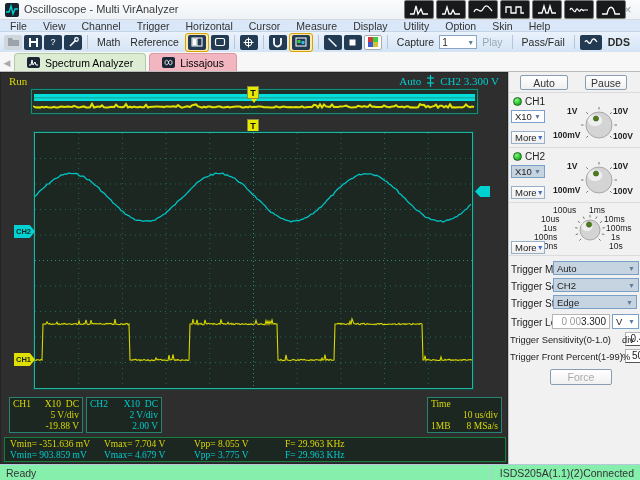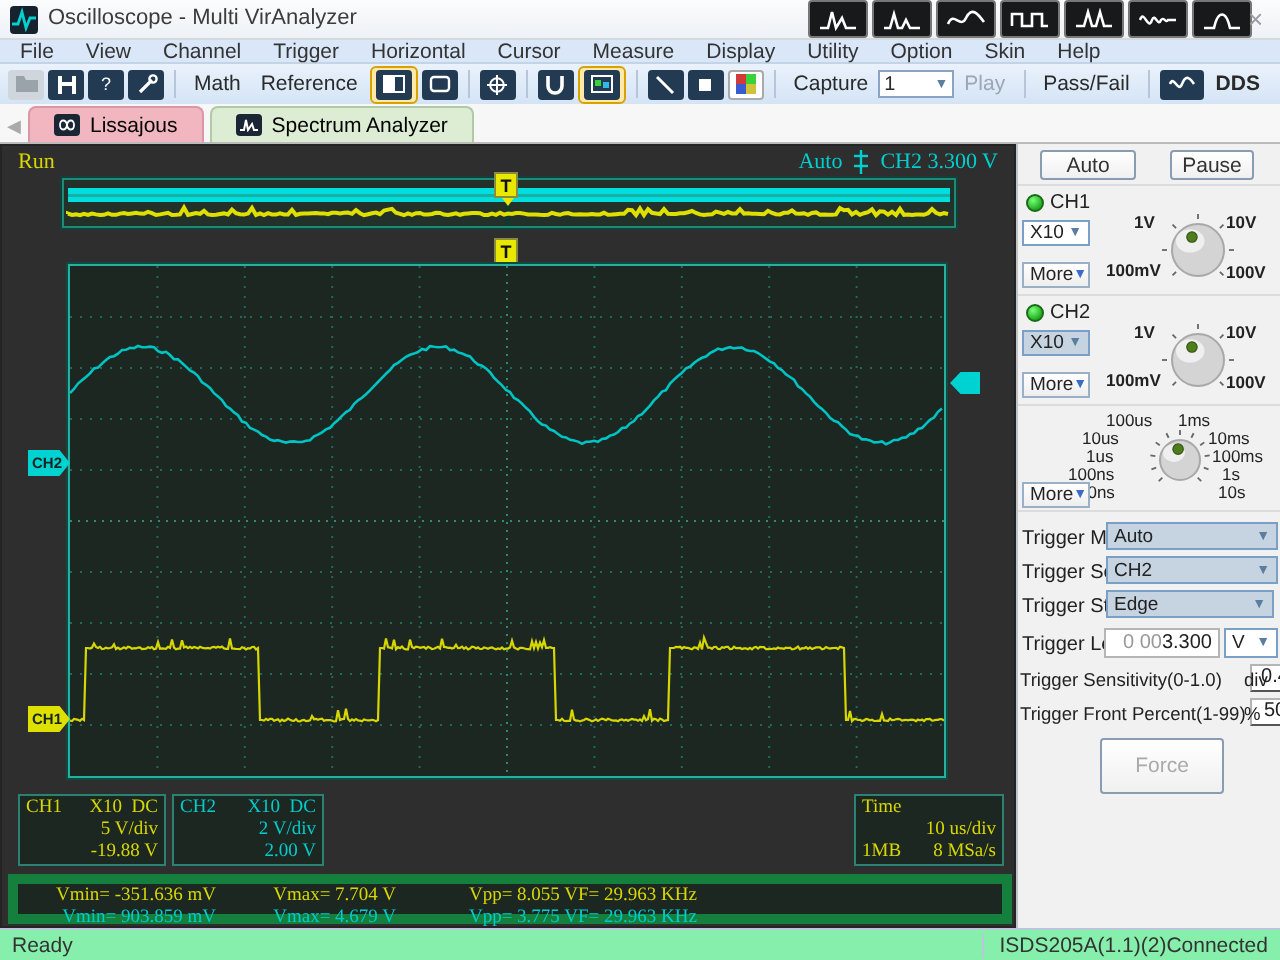--- a/index.html
+++ b/index.html
@@ -74,21 +74,21 @@
   #trig-tag { left:474px; top:113px; width:15px; height:11px; background:#00d2d2;
     clip-path:polygon(0 50%,35% 0,100% 0,100% 100%,35% 100%); }
   .infobox { top:324px; height:36px; background:#1d2722; border:1px solid #2a8273;
     font-size:9.5px; line-height:11px; padding:1px 3px; }
   .infobox .row { display:flex; justify-content:space-between; }
   .infobox .r { text-align:right; }
   #ch1-box { left:8px; width:74px; color:#d8d800; }
   #ch2-box { left:85px; width:76px; color:#00cccc; }
   #time-box { left:426px; width:75px; color:#d8d800; }
   #measbox { left:3px; top:364px; width:502px; height:25px; background:#1d2722;
-    border:5px solid #15803d; font-size:9.5px; padding:1px 0 0 5px;text-align:right; }
+    border:1px solid #15803d; font-size:9.5px; padding:1px 0 0 5px; }
   .measrow { display:flex; height:11px; }
   .measrow span { display:inline-block; }
   .mc1 { width:94px; } .mc2 { width:90px; } .mc3 { width:91px; }
   #meas-ch1 { color:#d8d800; }
   #meas-ch2 { color:#00cccc; }
   .pre { white-space:pre; }
 
   
   #panel { left:508px; top:72px; width:132px; height:392px; background:#f1f1f1;
     border-left:1px solid #c0c4c8; font-size:10.5px; color:#222; }
@@ -274,35 +274,35 @@
     <span class="chip dark" style="width:22px">
         <svg width="14" height="10" viewBox="0 0 14 10">
           <path d="M1,5 C3,0 5,10 7,5 S11,2 13,5" fill="none" stroke="#fff" stroke-width="1.3"></path>
         </svg>
       </span>
     <span class="tbtxt" style="font-weight:bold">DDS</span>
   </div>
 
   <div id="tabbar" class="abs">
     <span id="tab-scroll-left">◀</span>
+    <div class="tab" id="tab-spec">
+      <span class="tabicon">
+          <svg width="9" height="7" viewBox="0 0 9 7">
+            <polyline points="0,6 2,6 3,1 4,6 6,3 7,6 9,6" fill="none" stroke="#fff" stroke-width="1"></polyline>
+          </svg>
+        </span>
+      <span>Spectrum Analyzer</span>
+    </div>
     <div class="tab" id="tab-liss">
       <span class="tabicon">
           <svg width="9" height="7" viewBox="0 0 9 7">
             <path d="M1,3.5 C1,0.5 4,0.5 4.5,3.5 C5,6.5 8,6.5 8,3.5 C8,0.5 5,0.5 4.5,3.5 C4,6.5 1,6.5 1,3.5" fill="none" stroke="#fff" stroke-width="0.9"></path>
           </svg>
         </span>
       <span>Lissajous</span>
-    </div>
-    <div class="tab" id="tab-spec">
-      <span class="tabicon">
-          <svg width="9" height="7" viewBox="0 0 9 7">
-            <polyline points="0,6 2,6 3,1 4,6 6,3 7,6 9,6" fill="none" stroke="#fff" stroke-width="1"></polyline>
-          </svg>
-        </span>
-      <span>Spectrum Analyzer</span>
     </div>
   </div>
 
   <div id="scope" class="abs">
     <span id="run-label" class="abs">Run</span>
     <div id="trig-readout" class="abs">
       <span>Auto</span>
       <svg width="9" height="12" viewBox="0 0 9 12">
           <line x1="4.5" y1="0" x2="4.5" y2="12" stroke="#00cfcf" stroke-width="1.2"></line>
           <line x1="1" y1="3" x2="8" y2="3" stroke="#00cfcf" stroke-width="1.2"></line>
@@ -509,21 +509,21 @@
       <div class="sel abs" style="left:103px;top:58px;width:27px;height:15px">
           <span>V</span>
           <span class="chev">▼</span>
         </div>
       <span class="abs plabel-sm" style="left:1px;top:79px">Trigger Sensitivity(0-1.0)</span>
       <div class="editbox abs" style="left:84px;top:76px;width:25px;height:14px">0.4</div>
       <span class="abs plabel-sm" style="left:113px;top:79px">div</span>
       <span class="abs plabel-sm" style="left:1px;top:96px">Trigger Front Percent(1-99)</span>
       <div class="editbox abs" style="left:84px;top:93px;width:25px;height:14px">50</div>
       <span class="abs plabel-sm" style="left:113px;top:96px">%</span>
-      <button id="force-btn" class="pbtn abs" style="left:41px;top:113px;width:62px;height:28px">Force</button>
+      <button id="force-btn" class="pbtn abs" style="left:41px;top:113px;width:62px;height:16px">Force</button>
     </div>
   </div>
 
   <div id="statusbar" class="abs">
     <span id="status-left" class="abs">Ready</span>
     <span id="status-right" class="abs">ISDS205A(1.1)(2)Connected</span>
   </div>
 
 </div>
 

